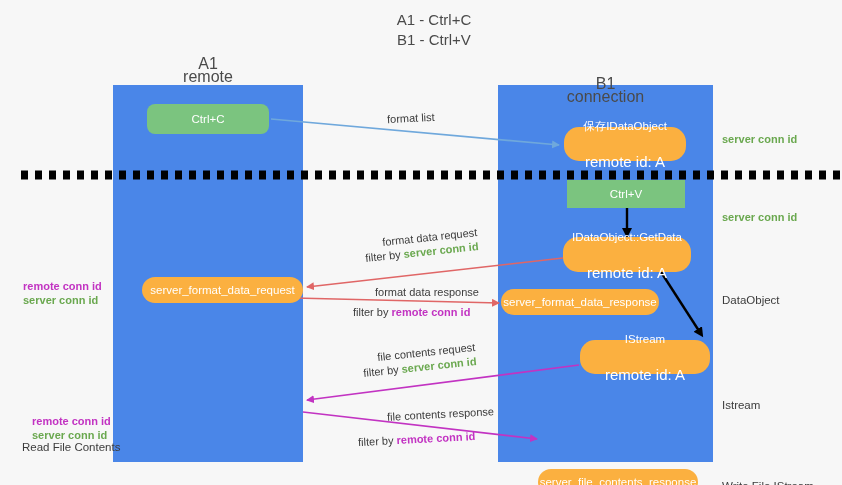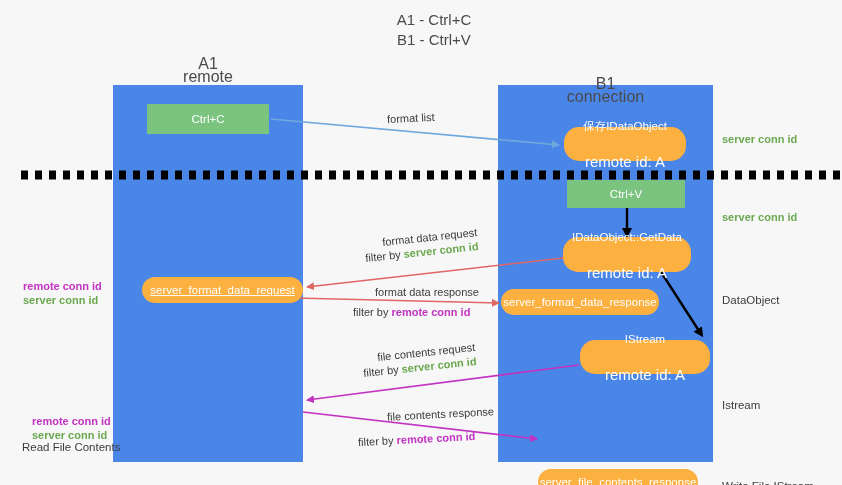--- a/index.html
+++ b/index.html
@@ -104,21 +104,21 @@
 
     <line x1="550" y1="258" x2="294" y2="287" stroke="#e06666" stroke-width="1.6" marker-end="url(#ah-red)"></line>
 
     <line x1="160" y1="295" x2="486" y2="303" stroke="#e06666" stroke-width="1.6" marker-end="url(#ah-red)"></line>
 
     <line x1="566" y1="365" x2="294" y2="400" stroke="#c233c2" stroke-width="1.6" marker-end="url(#ah-mag)"></line>
 
     <line x1="290" y1="412" x2="524" y2="439" stroke="#c233c2" stroke-width="1.6" marker-end="url(#ah-mag)"></line>
   </svg>
 
-  <div class="node green" style="left:134px;top:104px;width:122px;height:30px;">
+  <div class="node green" style="left:134px;top:104px;width:122px;height:30px;border-radius:8px;">
     <div>Ctrl+C</div>
   </div>
 
   <div class="node orange" style="left:551px;top:127px;width:122px;height:34px;">
     <div>保存IDataObject</div>
     <div class="l2">remote id: A</div>
   </div>
 
   <div class="node green" style="left:554px;top:180px;width:118px;height:28px;">
     <div>Ctrl+V</div>
@@ -127,21 +127,21 @@
   <div class="node orange" style="left:550px;top:237px;width:128px;height:35px;">
     <div>IDataObject::GetData</div>
     <div class="l2">remote id: A</div>
   </div>
 
   <div class="node orange" style="left:567px;top:340px;width:130px;height:34px;">
     <div>IStream</div>
     <div class="l2">remote id: A</div>
   </div>
 
-  <div class="node orange" style="left:129px;top:277px;width:161px;height:26px;text-decoration:underline;">
+  <div class="node orange" style="left:129px;top:277px;width:161px;height:26px;">
     <div>server_format_data_request</div>
   </div>
 
   <div class="node orange" style="left:488px;top:289px;width:158px;height:26px;">
     <div>server_format_data_response</div>
   </div>
 
 
   <div class="node orange" style="left:525px;top:425px;width:160px;height:26px;margin-top:44px;">
     <div>server_file_contents_response</div>

